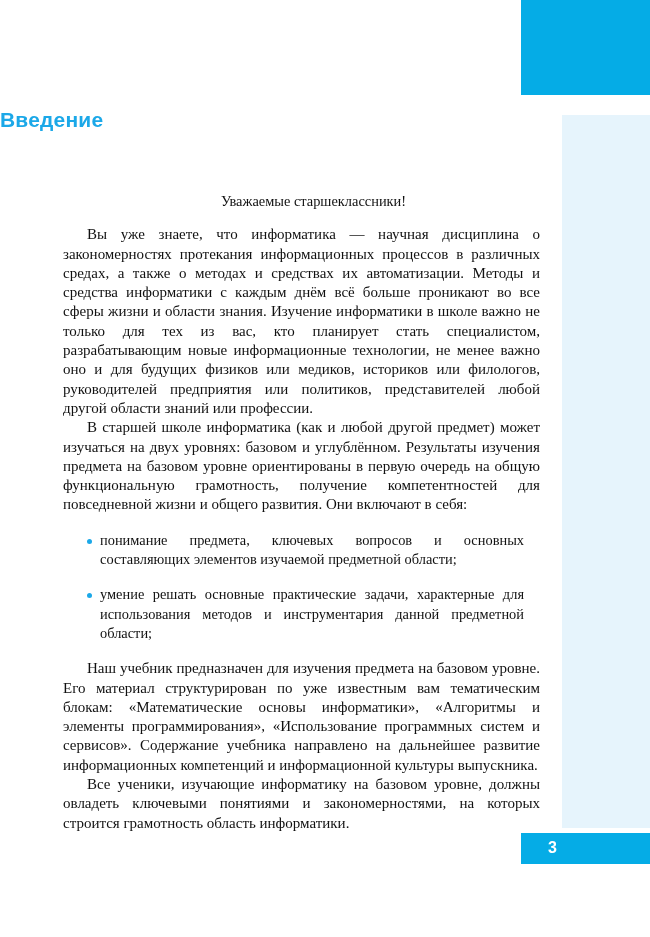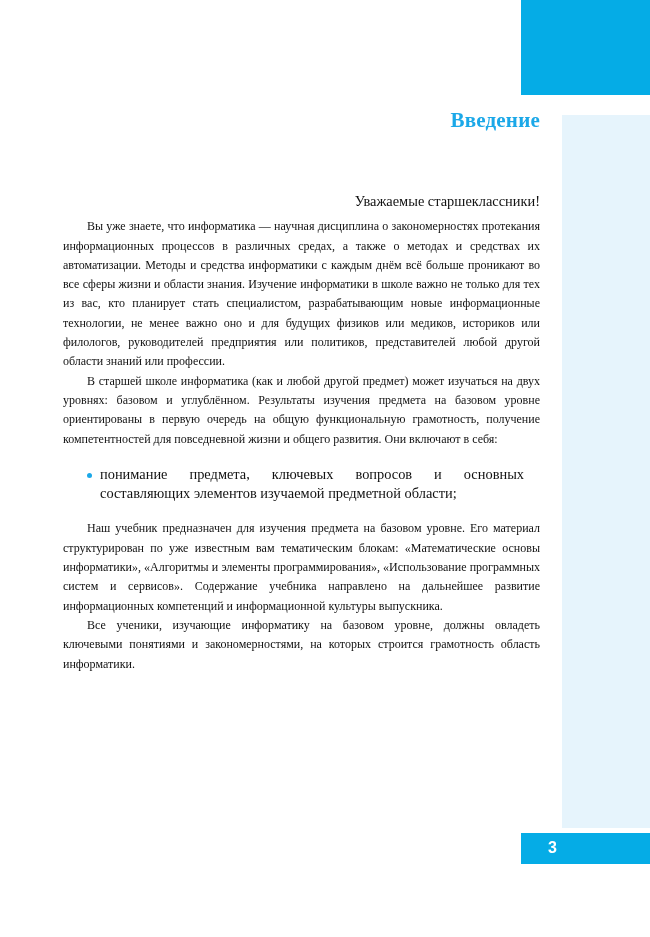--- a/index.html
+++ b/index.html
@@ -51,49 +51,49 @@
     color: #ffffff;
     letter-spacing: 0.5px;
   }
 
   
   .chapter-title {
     position: absolute;
     left: 0px;
     top: 108px;
     width: 540px;
-    text-align: right;
-    font-family: Liberation Serif, serif;
+    text-align: left;
+    font-family: Liberation Sans, sans-serif;
     font-size: 21px;
     font-weight: bold;
     color: #1BA8E8;
     letter-spacing: 0.2px;
   }
 
   
   .content {
     position: absolute;
     left: 63px;
     top: 192px;
     width: 477px;
   }
   p.para {
     margin: 0;
     text-align: justify;
     text-justify: inter-word;
-    font-size: 12px;
+    font-size: 15px;
     line-height: 19.3px;
     color: #111111;
     text-indent: 24px;
     hyphens: auto;
     -webkit-hyphens: auto;
   }
   p.salutation {
-    margin: 0 0 6px 0;
-    text-align: right;
+    margin: 0 0 14px 0;
+    text-align: center;
     font-size: 14.4px;
     line-height: 19.3px;
     color: #111111;
     text-indent: 24px;
   }
   ul.bullets {
     margin: 0;
     padding: 0;
     list-style: none;
   }
@@ -135,20 +135,24 @@
 
     <p class="para">Вы уже знаете, что информатика — научная дисциплина о закономерностях протекания информационных процессов в различных средах, а также о методах и средствах их автоматизации. Методы и средства информатики с каждым днём всё больше проникают во все сферы жизни и области знания. Изучение информатики в школе важно не только для тех из вас, кто планирует стать специалистом, разрабатывающим новые информационные технологии, не менее важно оно и для будущих физиков или медиков, историков или филологов, руководителей предприятия или политиков, представителей любой другой области знаний или профессии.</p>
 
     <p class="para">В старшей школе информатика (как и любой другой предмет) может изучаться на двух уровнях: базовом и углублённом. Результаты изучения предмета на базовом уровне ориентированы в первую очередь на общую функциональную грамотность, получение компетентностей для повседневной жизни и общего развития. Они включают в себя:</p>
 
     <ul class="bullets">
       <li>
         <span class="dot"></span>
         <span>понимание предмета, ключевых вопросов и основных составляющих элементов изучаемой предметной области;</span>
       </li>
+      <li>
+        <span class="dot"></span>
+        <span>умение решать основные практические задачи, характерные для использования методов и инструментария данной предметной области;</span>
+      </li>
     </ul>
 
     <p class="para">Наш учебник предназначен для изучения предмета на базовом уровне. Его материал структурирован по уже известным вам тематическим блокам: «Математические основы информатики», «Алгоритмы и элементы программирования», «Использование программных систем и сервисов». Содержание учебника направлено на дальнейшее развитие информационных компетенций и информационной культуры выпускника.</p>
 
     <p class="para">Все ученики, изучающие информатику на базовом уровне, должны овладеть ключевыми понятиями и закономерностями, на которых строится грамотность область информатики.</p>
 
   </div>
 
   <div class="footer-bar"></div>
   <div class="folio">3</div>

